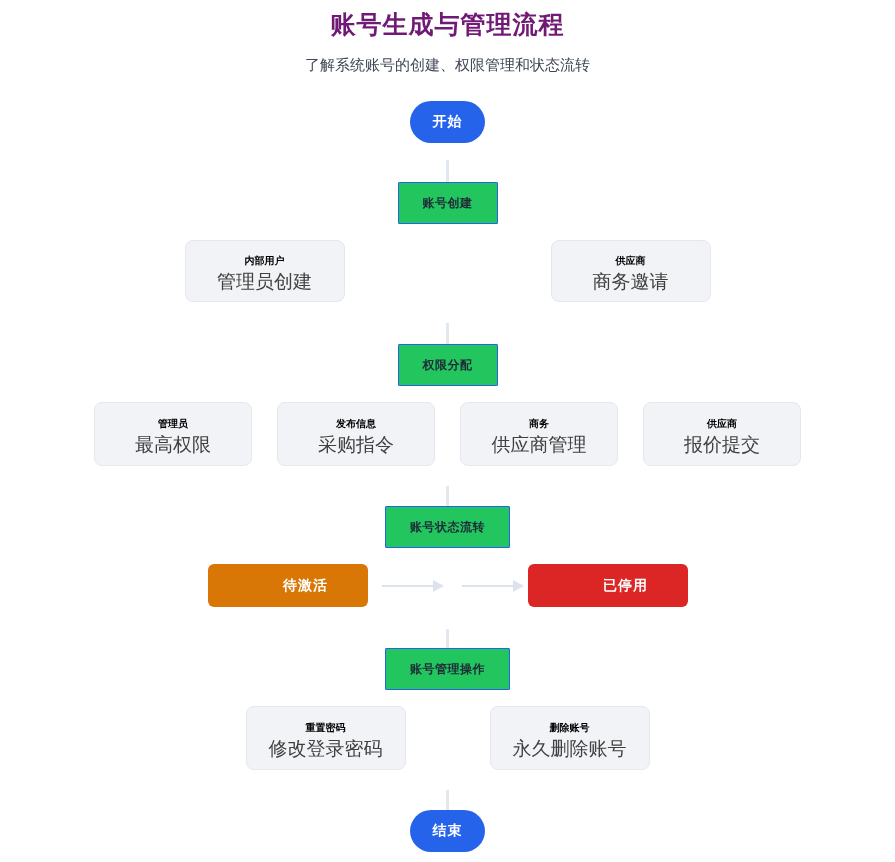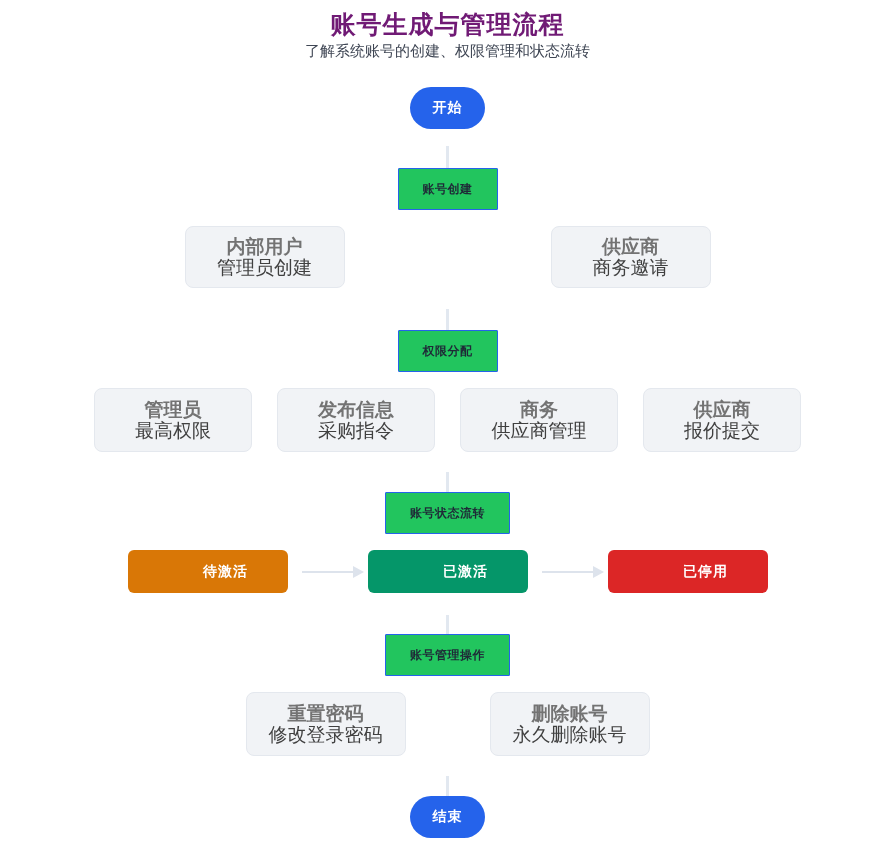--- a/index.html
+++ b/index.html
@@ -19,20 +19,21 @@
   }
   .title {
     margin-top: 8px;
     font-size: 25px;
     font-weight: 700;
     letter-spacing: 1px;
     color: #701a75;
     line-height: 33px;
   }
   .subtitle {
+    margin-top: 14px;
     font-size: 15px;
     color: #3f4654;
     line-height: 20px;
   }
   .pill {
     margin-top: 26px;
     height: 42px;
     min-width: 75px;
     padding: 0 22px;
     border-radius: 21px;
@@ -84,23 +85,23 @@
     border-radius: 8px;
     display: flex;
     flex-direction: column;
     align-items: center;
     justify-content: center;
     gap: 7px;
   }
   .row-permission .card { width: 158px; height: 64px; }
   .row-management .card { width: 160px; height: 64px; }
   .card-title {
-    font-size: 19px;
-    font-weight: 700;
-    color: #737373;
+    font-size: 10px;
+    font-weight: 700;
+    color: #000000;
     line-height: 14px;
   }
   .card-sub {
     font-size: 19px;
     color: #404040;
     line-height: 13px;
   }
   .status-node {
     width: 160px;
     height: 43px;
@@ -178,21 +179,20 @@
       <div class="card-sub">报价提交</div>
     </div>
   </div>
 
   <div class="stub stub3"></div>
   <div class="stage-box">账号状态流转</div>
 
   <div class="row row-status">
     <div class="status-node" style="background-color: rgb(217, 119, 6);">待激活</div>
     <div class="arrow"></div>
-    <div class="status-node" style="background-color: rgb(5, 150, 105);">已激活</div>
     <div class="arrow"></div>
     <div class="status-node" style="background-color: rgb(220, 38, 38); font-family: Liberation Serif, serif;">已停用</div>
   </div>
 
   <div class="stub stub4"></div>
   <div class="stage-box">账号管理操作</div>
 
   <div class="row row-management">
     <div class="card">
       <div class="card-title">重置密码</div>

